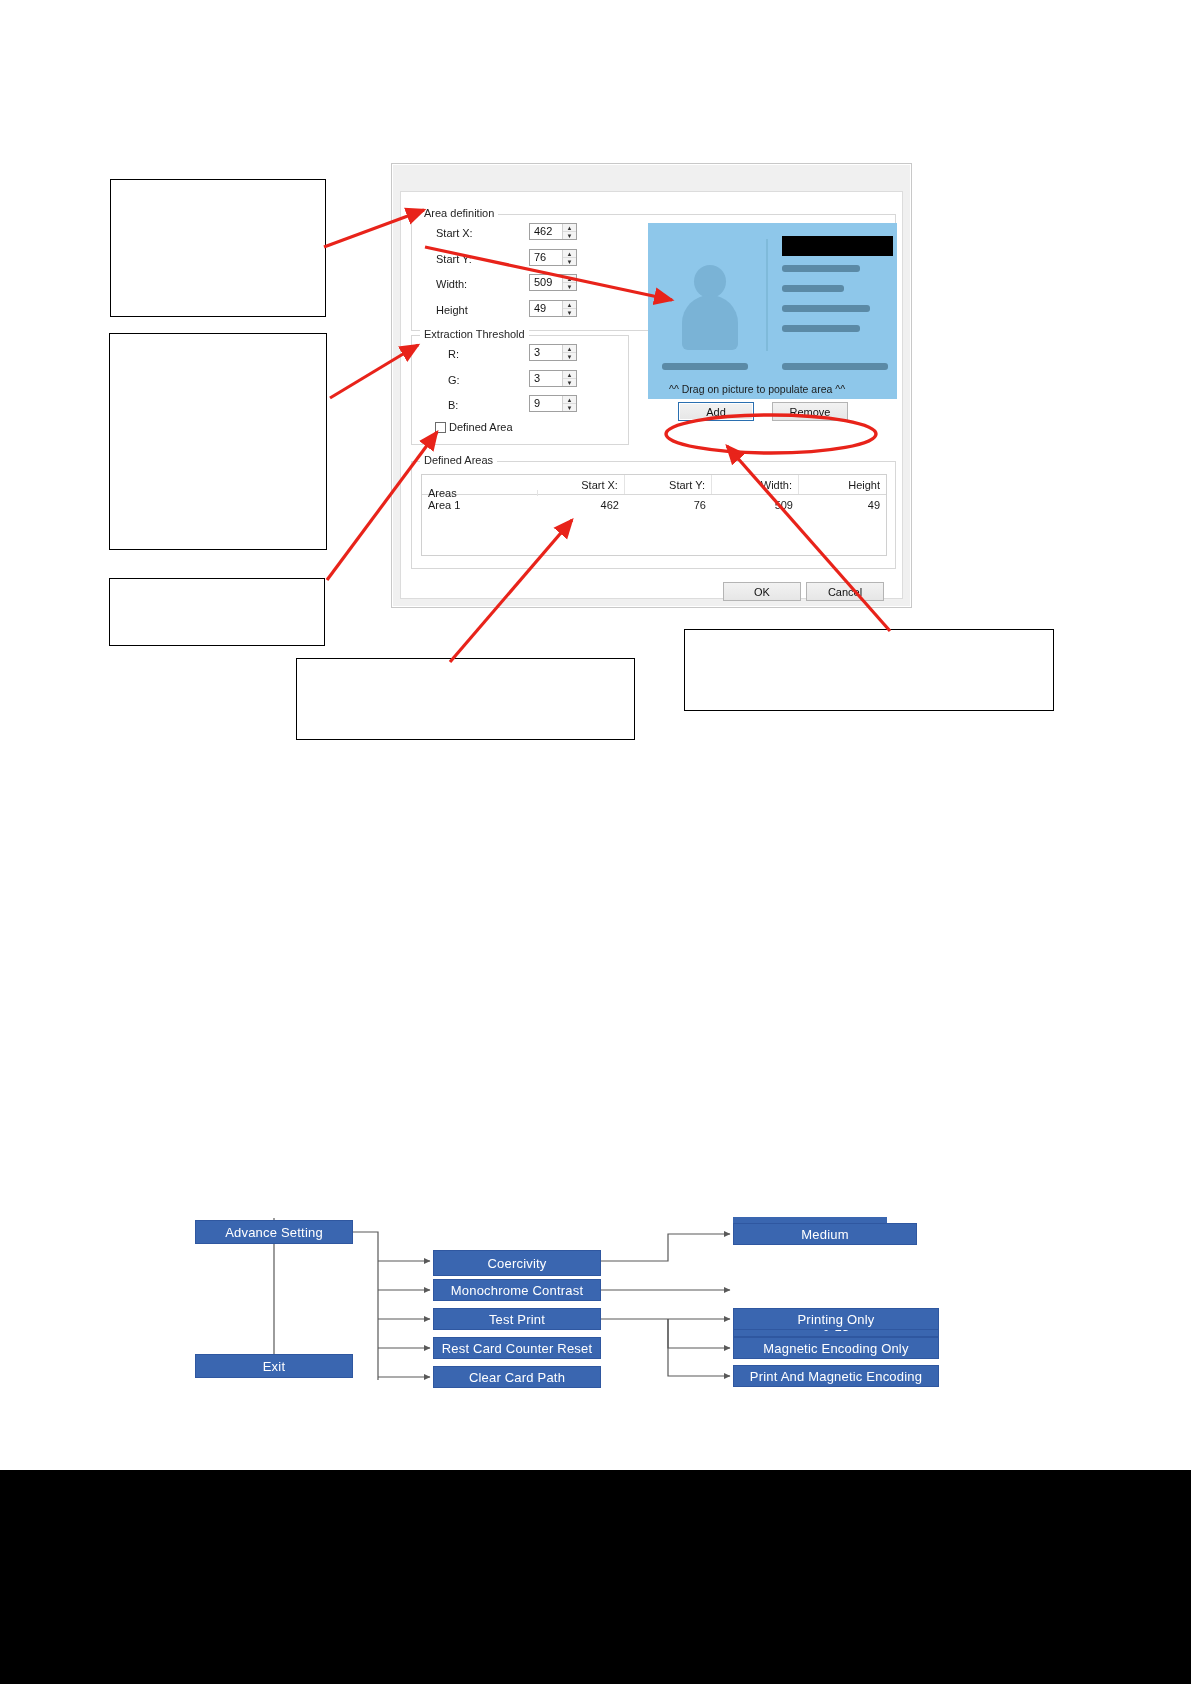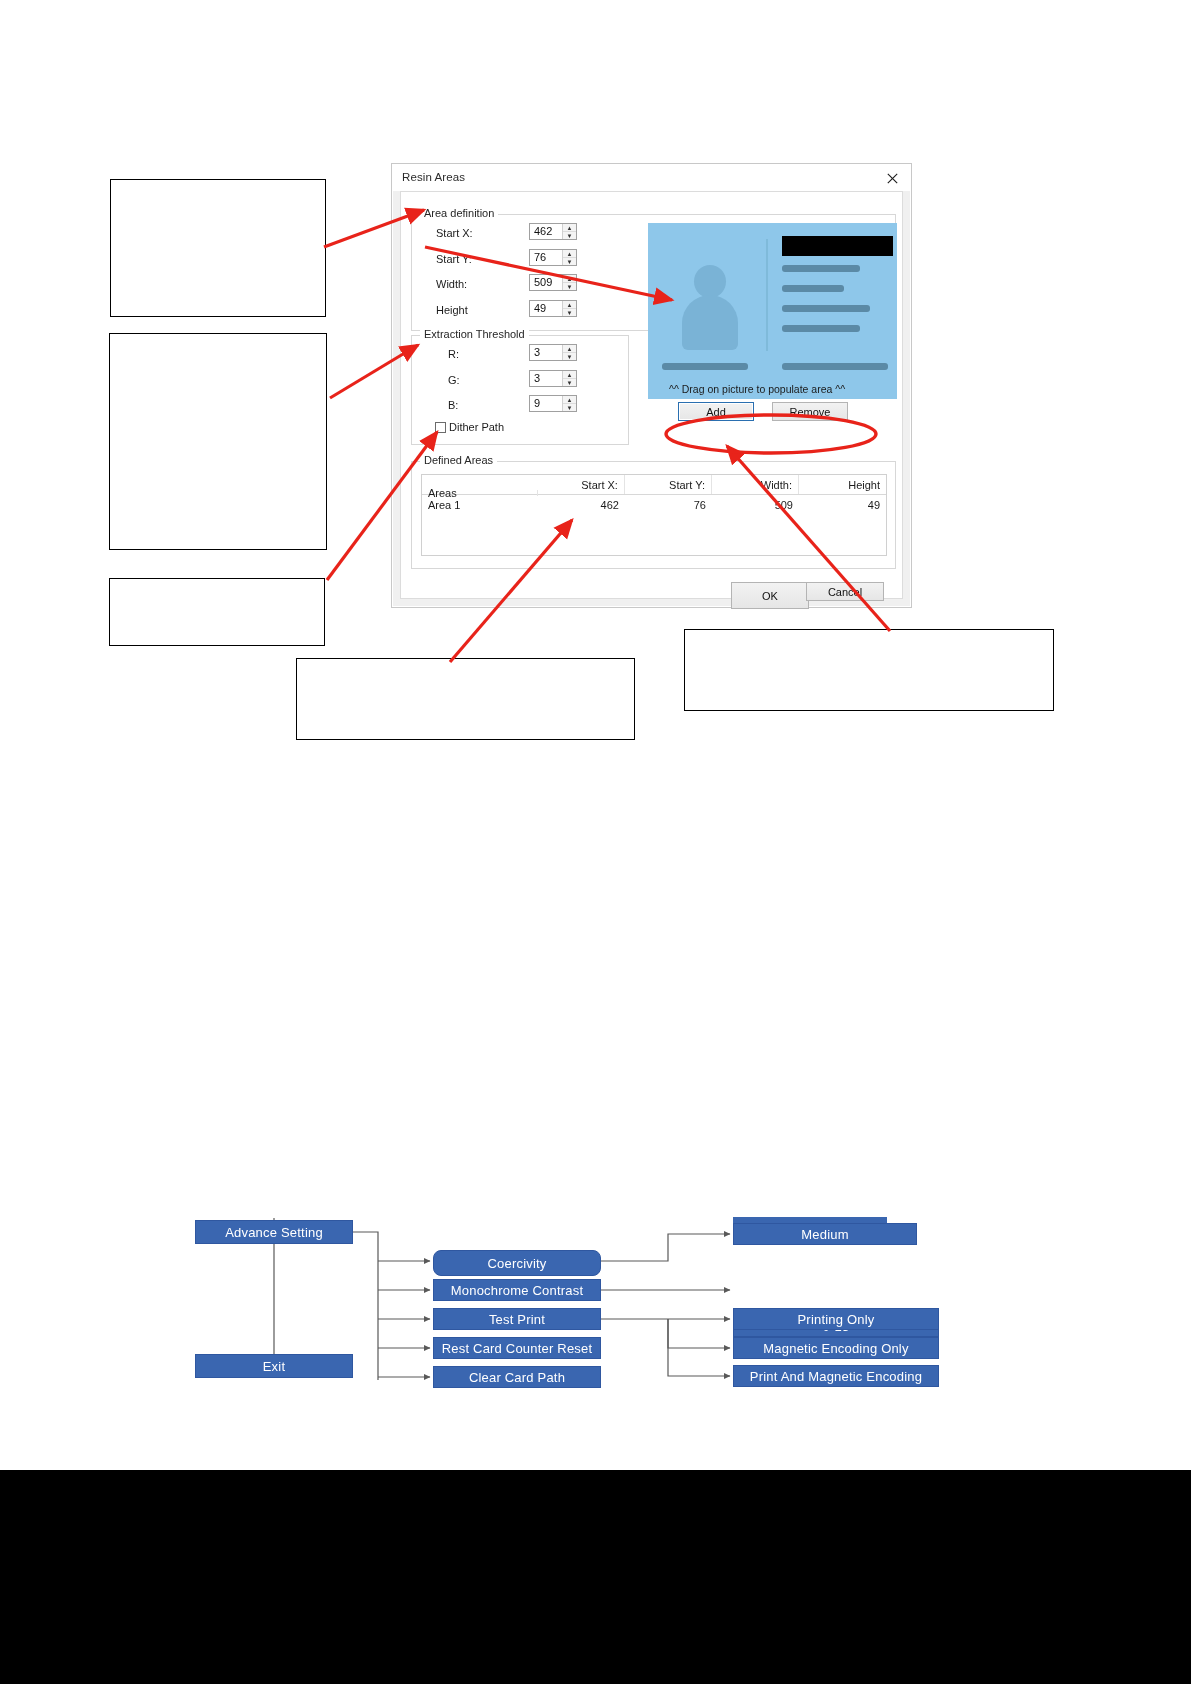--- a/index.html
+++ b/index.html
@@ -195,29 +195,20 @@
   <div class="callout" style="left:109px; top:333px; width:218px; height:217px;"></div>
 
   <div class="callout" style="left:109px; top:578px; width:216px; height:68px;"></div>
 
   <div class="callout" style="left:296px; top:658px; width:339px; height:82px;"></div>
 
   <div class="callout" style="left:684px; top:629px; width:370px; height:82px;"></div>
 
   <div class="dialog">
 
-    <div class="dlg-titlebar">
-      <div class="dlg-title">Resin Areas</div>
-      <div class="dlg-close">
-        <svg width="11" height="11" viewBox="0 0 11 11" aria-hidden="true">
-          <line x1="0.8" y1="0.8" x2="10.2" y2="10.2" stroke="#1b1b1b" stroke-width="1.1"></line>
-          <line x1="10.2" y1="0.8" x2="0.8" y2="10.2" stroke="#1b1b1b" stroke-width="1.1"></line>
-        </svg>
-      </div>
-    </div>
 
     <div class="dlg-body">
 
       <div class="group" style="left:10px; top:13px; width:485px; height:117px;margin-top:9px;">
         <span class="legend">Area definition</span>
 
         <span class="fld-label" style="left:24px; top:12px;">Start X:</span>
         <div class="spin" style="left:117px; top:8px;">
           <span class="val">462</span>
           <span class="arrows">
@@ -294,21 +285,21 @@
         <div class="spin" style="left:117px; top:59px;">
           <span class="val">9</span>
           <span class="arrows">
               <span>▲</span>
               <span>▼</span>
             </span>
         </div>
 
         <div class="chk-row" style="left:23px; top:85px;">
           <span class="chk-box"></span>
-          <span class="chk-label">Dither Path</span>
+          <span class="chk-label">Defined Area</span>
         </div>
       </div>
 
       <div class="drag-hint" style="left:268px; top:191px;">^^ Drag on picture to populate area ^^</div>
 
       <div class="btn default" style="left:277px; top:210px; width:76px; height:19px;">Add</div>
       <div class="btn" style="left:371px; top:210px; width:76px; height:19px;">Remove</div>
 
       <div class="group" style="left:10px; top:269px; width:485px; height:108px;">
         <span class="legend">Defined Areas</span>
@@ -324,21 +315,21 @@
           <div class="tbl-row">
             <div class="td c0">Area 1</div>
             <div class="td c1">462</div>
             <div class="td c2">76</div>
             <div class="td c3">509</div>
             <div class="td c4">49</div>
           </div>
         </div>
       </div>
 
-      <div class="btn" style="left:322px; top:390px; width:78px; height:27px;margin-left:8px;">OK</div>
+      <div class="btn" style="left:322px; top:390px; width:78px; height:19px;">OK</div>
       <div class="btn" style="left:405px; top:390px; width:78px; height:19px;">Cancel</div>
     </div>
   </div>
 
   <svg class="arrows-svg" viewBox="0 0 1191 1684">
     <defs>
       <marker id="ah" markerWidth="7" markerHeight="7" refX="5.6" refY="3.2" orient="auto">
         <path d="M0,0.4 L6.4,3.2 L0,6 z" fill="#e8231a"></path>
       </marker>
     </defs>
@@ -386,21 +377,21 @@
       <path d="M601,139 L668,139 L668,139" stroke="#595959" stroke-width="1.2" fill="none"></path>
       <path d="M668,139 L730,139" stroke="#595959" stroke-width="1.2" fill="none" marker-end="url(#fa)"></path>
       <path d="M668,139 L668,168 L730,168" stroke="#595959" stroke-width="1.2" fill="none" marker-end="url(#fa)"></path>
       <path d="M668,139 L668,196 L730,196" stroke="#595959" stroke-width="1.2" fill="none" marker-end="url(#fa)"></path>
     </svg>
 
     <div class="fbox" style="left:195px; top:40px; width:158px; height:24px;">Advance Setting</div>
 
     <div class="fbox" style="left:195px; top:174px; width:158px; height:24px;">Exit</div>
 
-    <div class="fbox" style="left:433px; top:70px; width:168px; height:26px;border-radius:8px;">Coercivity</div>
+    <div class="fbox" style="left:433px; top:70px; width:168px; height:26px;">Coercivity</div>
 
     <div class="fbox" style="left:433px; top:99px; width:168px; height:22px;">Monochrome Contrast</div>
 
     <div class="fbox" style="left:433px; top:128px; width:168px; height:22px;">Test Print</div>
 
     <div class="fbox" style="left:433px; top:157px; width:168px; height:22px;">Rest Card Counter Reset</div>
 
     <div class="fbox" style="left:433px; top:186px; width:168px; height:22px;">Clear Card Path</div>
 
     <div class="fbox thin" style="left:733px; top:37px; width:154px; height:6px;"></div>

